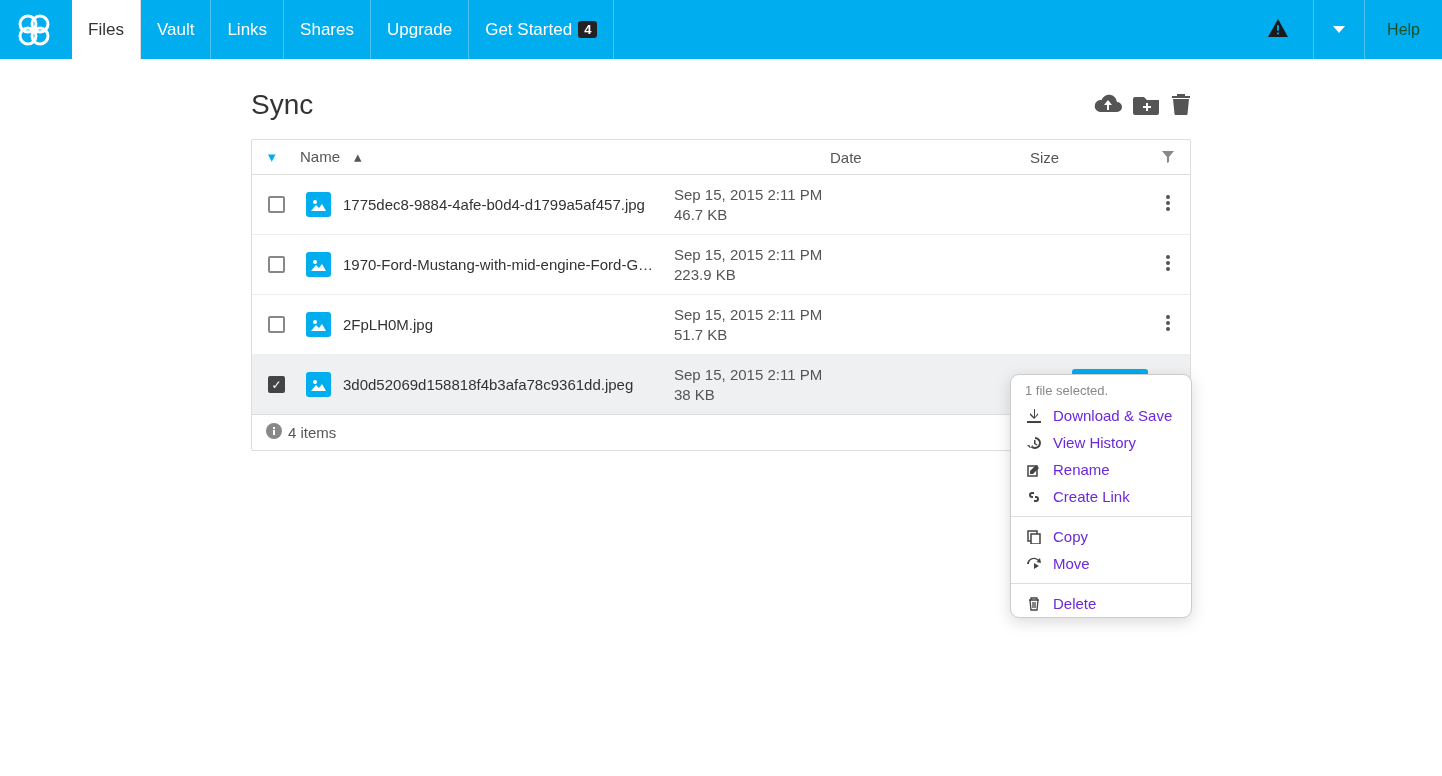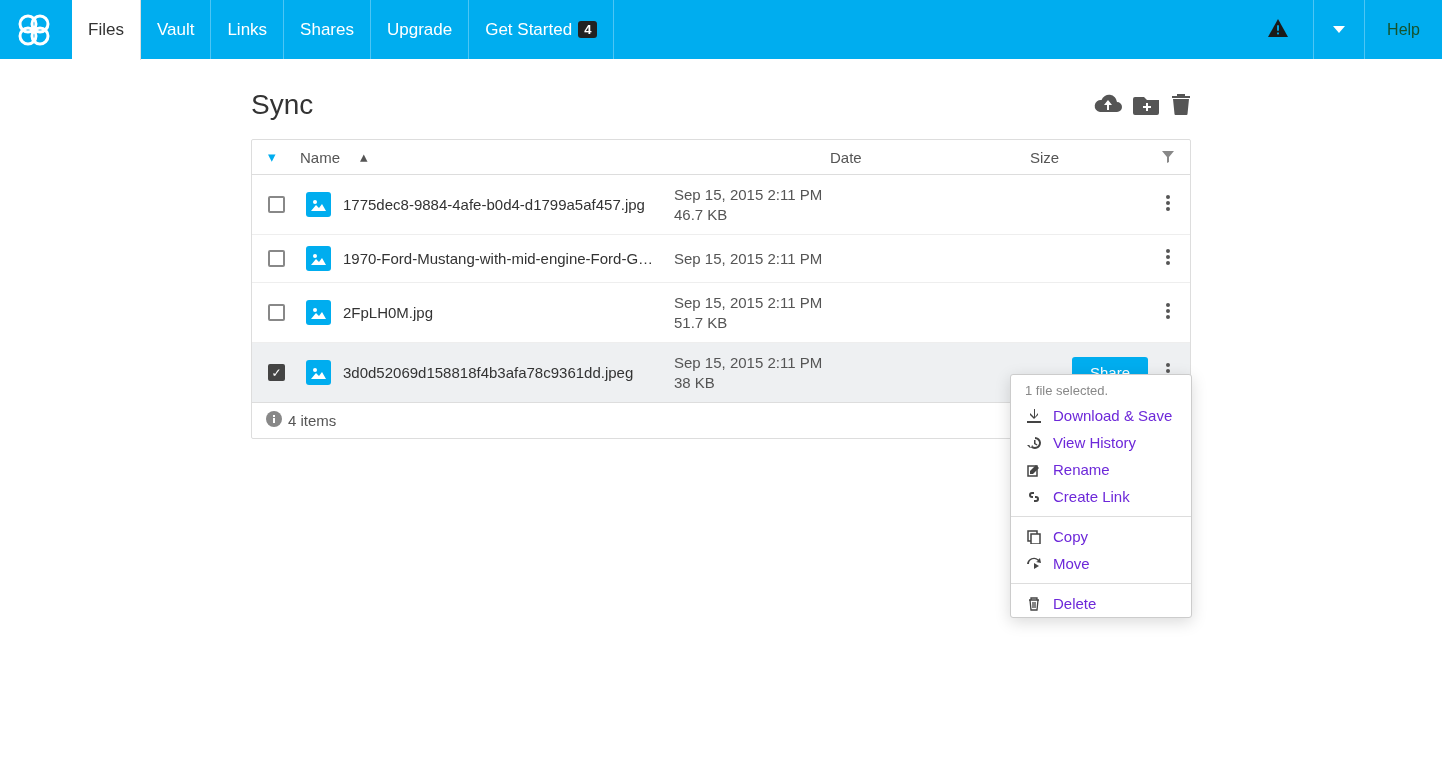--- a/index.html
+++ b/index.html
@@ -78,21 +78,21 @@
   
   .file-table { border:1px solid #ddd; border-radius:2px; }
   .table-header {
     display:flex; align-items:center;
     padding: 8px 16px;
     border-bottom:1px solid #ddd;
     color:#555;
     font-size:15px;
   }
   .col-chk { width: 32px; display:flex; align-items:center;}
-  .col-name { flex:1; display:flex; align-items:center; gap:20px;}
+  .col-name { flex:1; display:flex; gap:14px;}
   .col-date { width: 200px; }
   .col-size { width: 120px; }
   .col-filter { width: 24px; text-align:right; }
   .sort-caret { color:#00adef; margin-right:6px; }
 
   .file-row {
     display:flex; align-items:center;
     padding: 10px 16px;
     border-bottom:1px solid #eee;
     position: relative;
@@ -136,21 +136,21 @@
   .info-icon { color:#888; }
 
   
   .context-menu {
     position:absolute;
     top: 374px;
     left: 1010px;
     width: 182px;
     background:#fff;
     border:1px solid #ccc;
-    border-radius:3px;
+    border-radius:9px;
     box-shadow: 0 4px 16px rgba(0,0,0,0.15);
     z-index:10;
     font-size:15px;
   }
   .context-menu .menu-info {
     padding: 8px 14px 4px 14px;
     color:#888; font-size:13px;
   }
   .context-menu .menu-item {
     display:flex; align-items:center; gap:10px;
@@ -291,20 +291,21 @@
           <div class="file-icon">
             <svg width="15" height="13" viewBox="0 0 15 13">
               <rect width="15" height="13" fill="none"></rect>
               <circle cx="4" cy="4" r="2" fill="#fff"></circle>
               <path fill="#fff" d="M0 13l5-6 3 3 3-4 4 7z"></path>
             </svg>
           </div>
           <div class="file-name">1970-Ford-Mustang-with-mid-engine-Ford-GT-V8-04-1024x...</div>
           <div class="file-meta">
             <span>Sep 15, 2015 2:11 PM</span>
+            <span>223.9 KB</span>
           </div>
           <div class="row-actions">
             <span class="more-btn"><svg width="4" height="16" viewBox="0 0 4 16">
                 <circle cx="2" cy="2" r="2" fill="#555"></circle>
                 <circle cx="2" cy="8" r="2" fill="#555"></circle>
                 <circle cx="2" cy="14" r="2" fill="#555"></circle>
               </svg></span>
           </div>
         </div>
         <div class="file-row">

